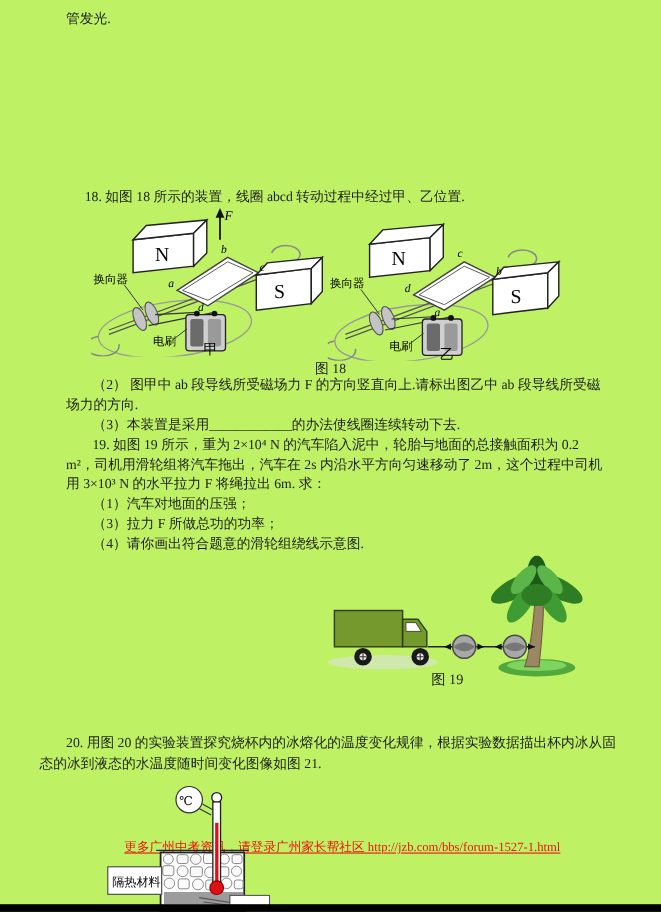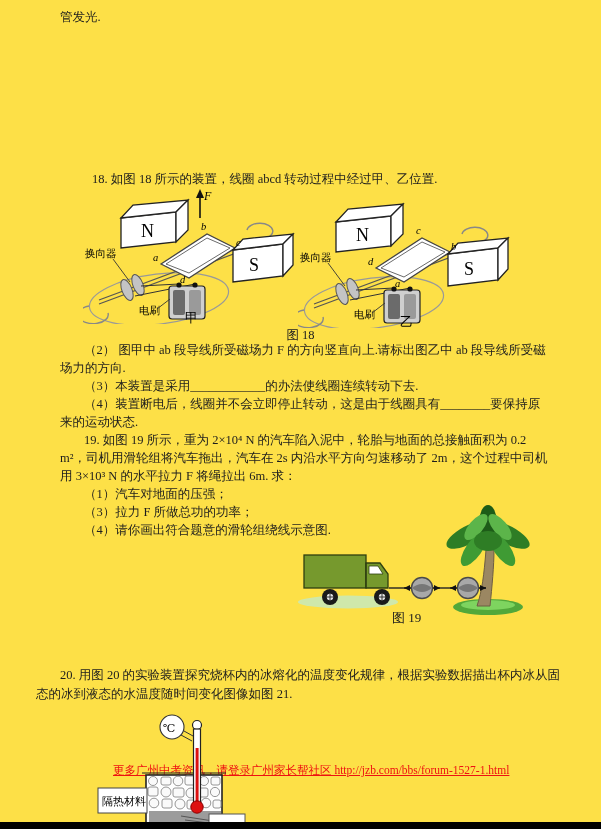--- a/index.html
+++ b/index.html
@@ -1,25 +1,25 @@
 <!DOCTYPE html>
 <html><head>
 <meta charset="utf-8">
 <style>
   html,body { margin:0; padding:0; background:#ffffff; }
   .page {
-    position:relative; width:601px; height:829px; background:#fde047;
+    position:relative; width:601px; height:829px; background:#bef264;
     font-family:"Liberation Serif","DejaVu Serif",serif;
     color:#1d1d1d; overflow:hidden;
   }
   .txt { font-size:12.5px; line-height:18px; }
   .txt p { margin:0; text-indent:24px; }
   .abs { position:absolute; }
   #top-text { left:60px; top:8px; }
-  #q18-intro { left:68px; top:170px; width:505px; }
+  #q18-intro { left:53px; top:170px; width:505px; }
   #fig18-left  { left:83px;  top:188px; }
   #fig18-right { left:298px; top:192px; }
   #fig18-caption { left:0; top:327px; width:601px; text-align:center; font-size:12.5px; }
   #main-flow { left:60px; top:341px; width:492px; }
   #fig19 { left:290px; top:505px; }
   #fig19-caption { left:392px; top:609px; font-size:13px; }
   #q20-block { left:36px; top:666px; width:530px; line-height:19px; }
   #footer-link {
     left:113px; top:763px; font-size:11.5px; color:#ee1111;
     text-decoration:underline; white-space:nowrap; z-index:1; cursor:pointer;
@@ -160,21 +160,20 @@
       <text x="97" y="95">a</text>
     </g>
     <text x="102" y="134" font-size="13" class="cjk">乙</text>
   </svg>
 
   <div id="fig18-caption" class="abs">图 18</div>
 
   <div id="main-flow" class="abs txt">
     <p>（2） 图甲中 ab 段导线所受磁场力 F 的方向竖直向上.请标出图乙中 ab 段导线所受磁场力的方向.</p>
     <p>（3）本装置是采用____________的办法使线圈连续转动下去.</p>
-    <p>（4）装置断电后，线圈并不会立即停止转动，这是由于线圈具有________要保持原来的运动状态.</p>
     <p>19. 如图 19 所示，重为 2×10⁴ N 的汽车陷入泥中，轮胎与地面的总接触面积为 0.2 m²，司机用滑轮组将汽车拖出，汽车在 2s 内沿水平方向匀速移动了 2m，这个过程中司机用 3×10³ N 的水平拉力 F 将绳拉出 6m. 求：</p>
     <p>（1）汽车对地面的压强；</p>
     <p>（3）拉力 F 所做总功的功率；</p>
     <p>（4）请你画出符合题意的滑轮组绕线示意图.</p>
   </div>
 
   <svg id="fig19" class="abs" width="280" height="112" viewBox="0 0 280 112">
     <g>
       <ellipse cx="198" cy="102" rx="35" ry="8" fill="#52a83a"></ellipse>
       <ellipse cx="198" cy="100" rx="27" ry="5" fill="#7ed45f"></ellipse>

